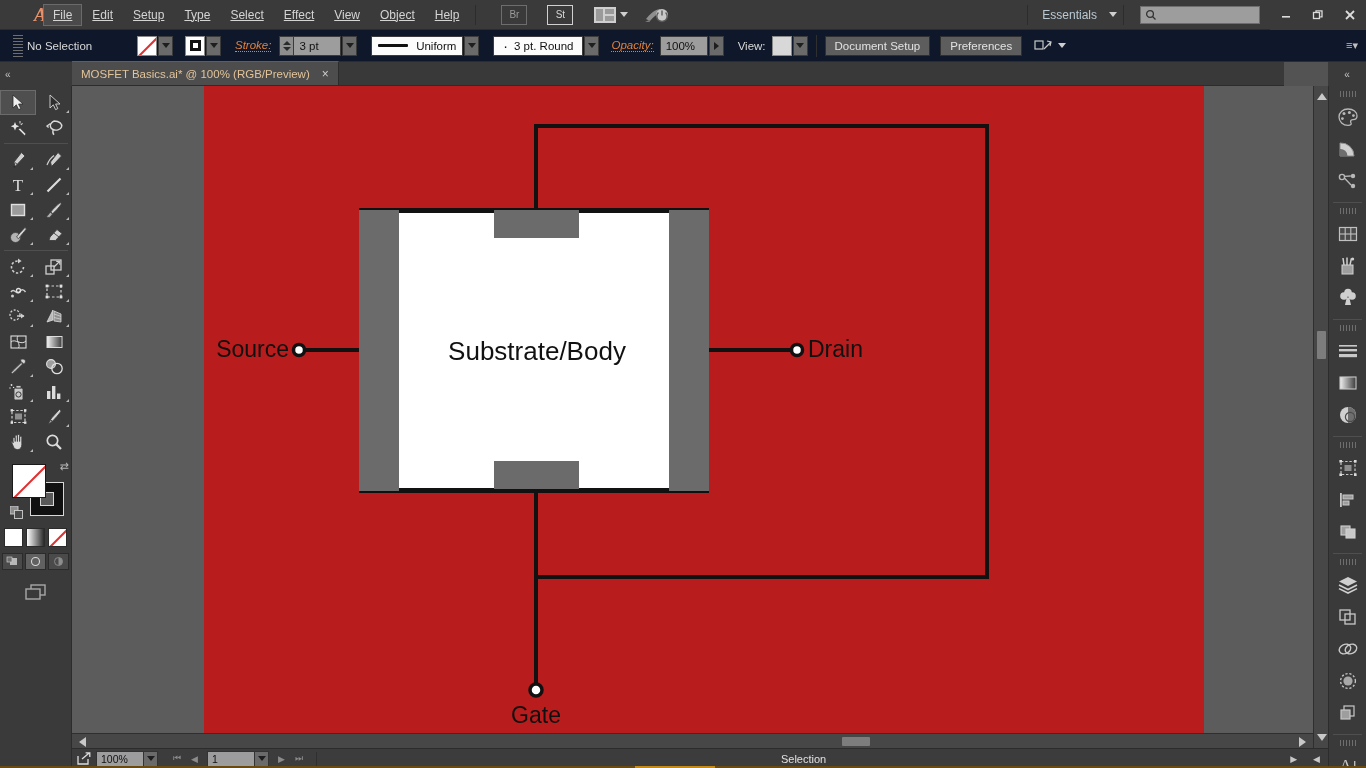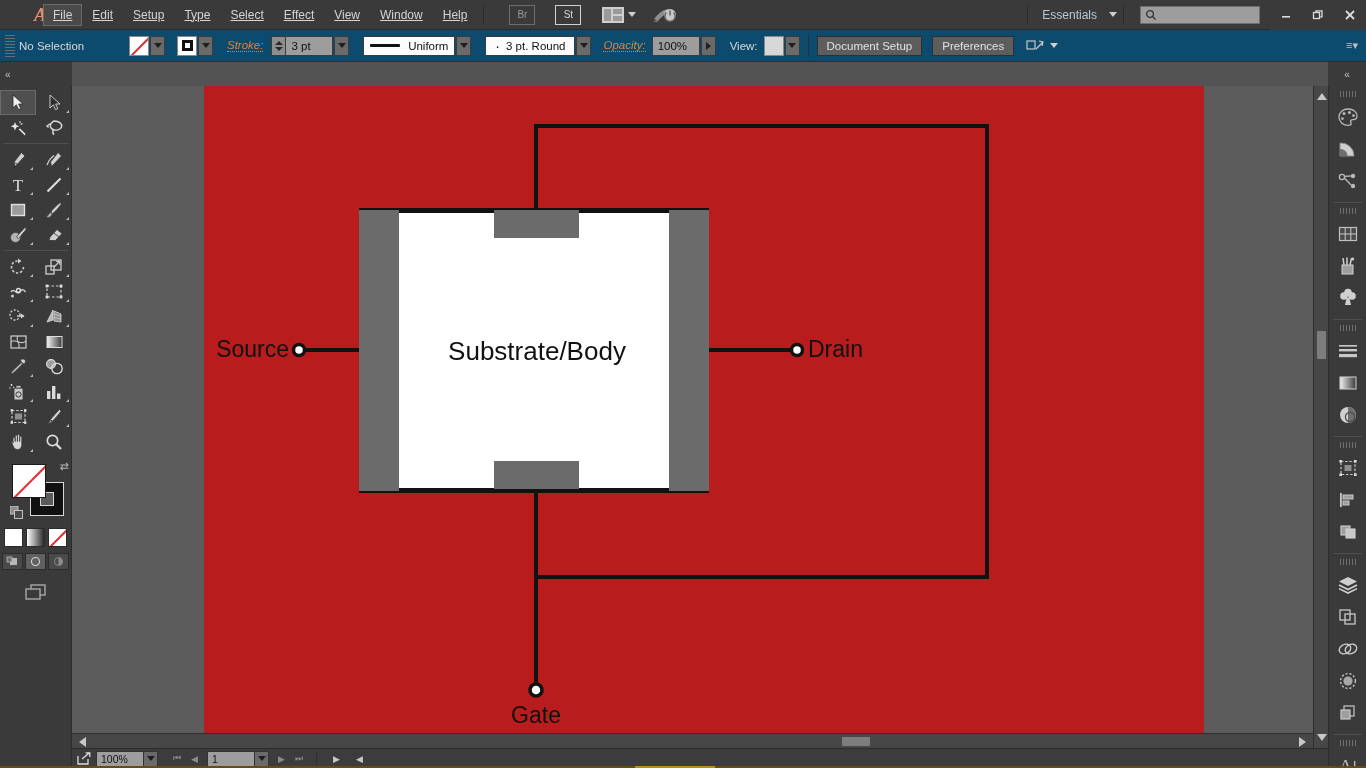--- a/index.html
+++ b/index.html
@@ -57,22 +57,23 @@
   }
   .win-btns { display: flex; height: 30px; }
   .win-btn {
     width: 32px; height: 30px; display: flex; align-items: center; justify-content: center;
     color: #dcdcdc; font-size: 13px; background: #3a3a3a;
   }
 
   
   .controlbar {
     position: absolute; left: 0; top: 30px; width: 1366px; height: 32px;
-    background: #0c4a6e; display: flex; align-items: center;
+    background: #0f172a; display: flex; align-items: center;
     border-bottom: 1px solid #2c2c2c;
+    padding-left: 8px;
   }
   .grip { width: 10px; height: 22px; margin: 0 4px 0 5px;
     background: repeating-linear-gradient(to bottom,#6e6e6e 0 1px,transparent 1px 3px); }
   .cb-label { color: #d8d8d8; font-size: 11.5px; white-space: nowrap; }
   .cb-label.orange { color: #e0813c; border-bottom: 1px dotted #e0813c; font-style: italic; }
   .swatch-none {
     width: 20px; height: 20px; background: #fff; border: 1px solid #888;
     position: relative; overflow: hidden;
   }
   .swatch-none::after {
@@ -258,21 +259,21 @@
 
   <div class="menubar">
     <div class="ai-logo">Ai</div>
     <div class="menu-item active"><u>File</u></div>
     <div class="menu-item"><u>Edit</u></div>
     <div class="menu-item"><u>Setup</u></div>
     <div class="menu-item"><u>Type</u></div>
     <div class="menu-item"><u>Select</u></div>
     <div class="menu-item"><u>Effect</u></div>
     <div class="menu-item"><u>View</u></div>
-    <div class="menu-item"><u>Window</u></div>
+    <div class="menu-item"><u>Object</u></div>
     <div class="menu-item"><u>Help</u></div>
 
     <div class="mb-sep"></div>
     <div style="width:14px"></div>
     <div class="mb-btn">Br</div>
     <div style="width:10px"></div>
     <div class="mb-btn filled">St</div>
     <div style="width:10px"></div>
     <div style="display:flex;align-items:center">
       <div class="arrange-ico">
@@ -406,20 +407,26 @@
       <svg width="20" height="16" viewBox="0 0 20 16">
         <rect x="1" y="3" width="8" height="8" fill="none" stroke="#c8c8c8" stroke-width="1.2"></rect>
         <path d="M10 11 L17 4 M13 3 L17 4 L16 8" fill="none" stroke="#c8c8c8" stroke-width="1.2"></path>
       </svg>
       <div class="caret-d"></div>
     </div>
     <div style="margin-left:auto;margin-right:8px;color:#c0c0c0;font-size:11px">≡▾</div>
   </div>
 
   <div class="collapse-l">«</div>
+  <div class="tabbar">
+    <div class="doc-tab">
+      <span class="doc-tab-title">MOSFET Basics.ai* @ 100% (RGB/Preview)</span>
+      <span class="doc-tab-close">×</span>
+    </div>
+  </div>
   <div class="collapse-r">«</div>
 
   <div class="toolbar">
     <div class="tool-grid">
       <div class="tool sel">
         <svg width="15" height="17" viewBox="0 0 15 17">
             <path d="M2 1 L2 14 L5.3 10.8 L7.6 15.6 L9.8 14.6 L7.6 10 L12 10 Z" fill="#f0f0f0" stroke="#2a2a2a" stroke-width="0.8"></path>
           </svg>
       </div>
       <div class="tool">
@@ -904,20 +911,23 @@
     <span class="sb-nav">◀</span>
     <div style="display:flex;align-items:center;margin:0 4px">
       <div class="sb-field" style="width:48px">1</div>
       <div class="sb-drop">
         <div style="width:0;height:0;border-left:4px solid transparent;border-right:4px solid transparent;border-top:5px solid #1e1e1e"></div>
       </div>
     </div>
     <span class="sb-nav">▶</span>
     <span class="sb-nav">⏭</span>
     <div style="width:1px;height:14px;background:#2f2f2f;margin:0 8px"></div>
+    <div style="flex:1;display:flex;align-items:center;justify-content:center">
+      <span class="status-text">Selection</span>
+    </div>
     <div style="color:#c8c8c8;font-size:9px;padding:0 8px">▶</div>
     <div style="color:#c8c8c8;font-size:9px;padding:0 8px">◀</div>
   </div>
 
   <div class="bottom-strip">
     <div class="seg"></div>
   </div>
 </div>
 
 </body></html>

